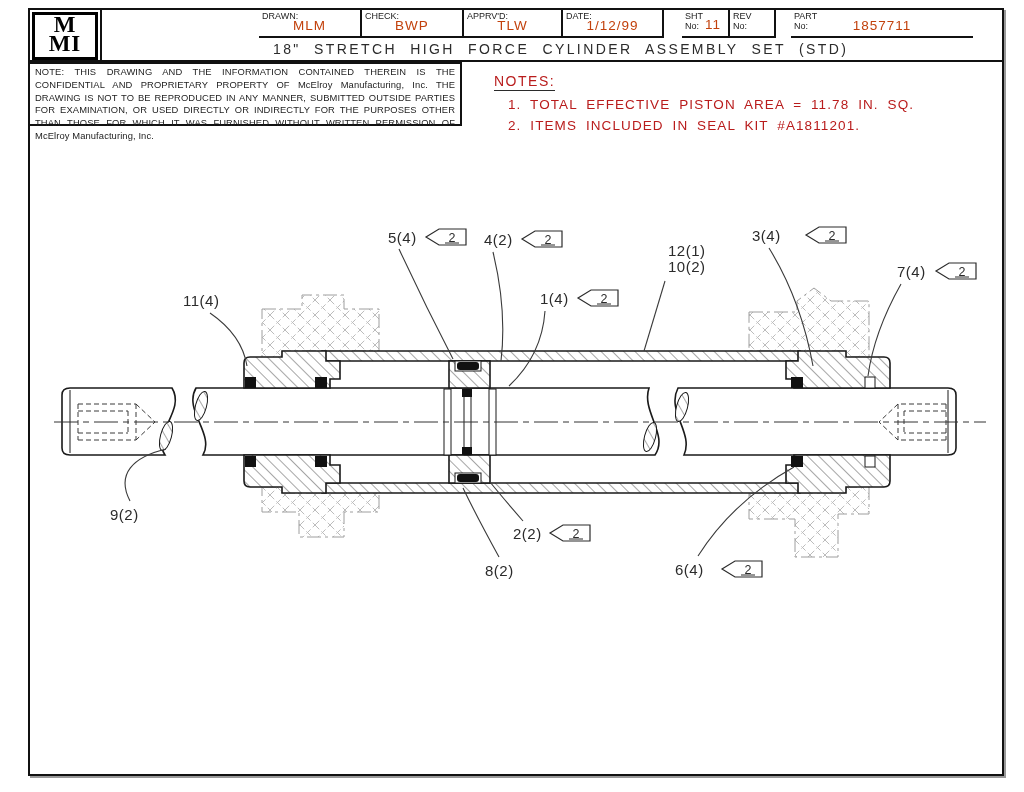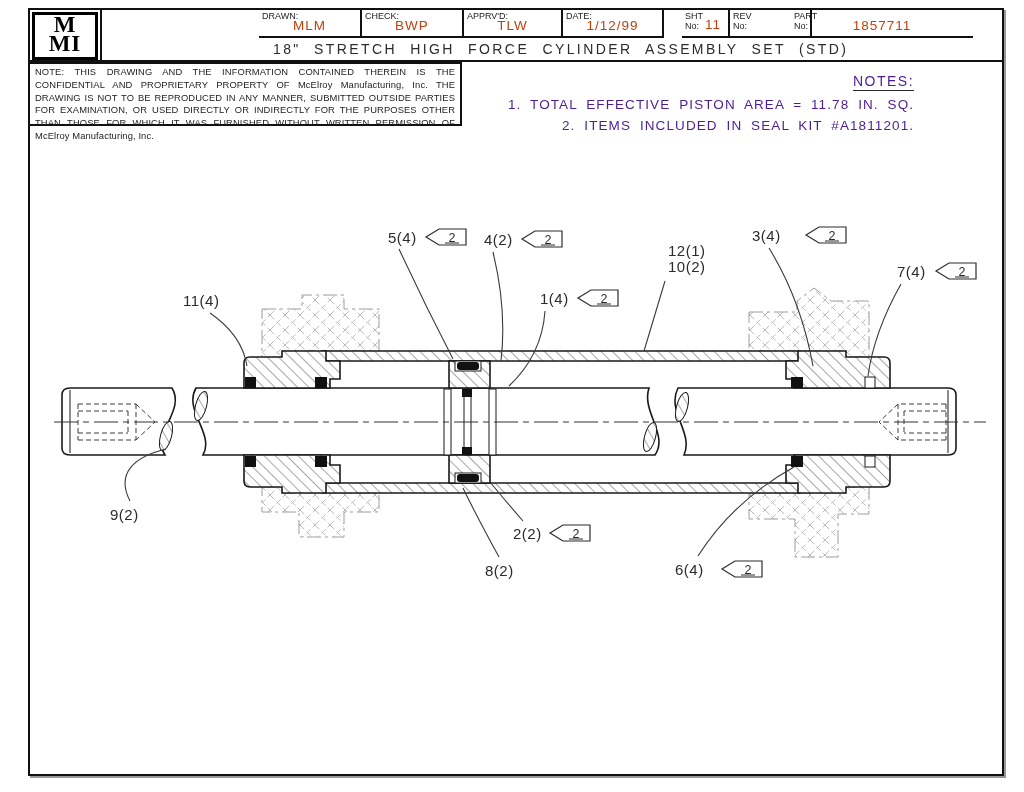--- a/index.html
+++ b/index.html
@@ -26,21 +26,21 @@
   .cell-value{position:absolute;top:8px;left:0;width:100%;text-align:center;
               font-size:13.5px;letter-spacing:1px;color:#c2410c;}
   .cell-value.vr{left:auto;right:7px;width:auto;top:7px;}
   .title-row{position:absolute;left:229px;top:28px;width:743px;height:22px;box-sizing:border-box;
              font-size:14px;letter-spacing:2.4px;word-spacing:7px;color:#2b2b2b;
              padding:3px 0 0 14px;white-space:nowrap;}
   
   .notebox{position:absolute;left:28px;top:62px;width:434px;height:64px;border:2px solid #111;
            box-sizing:border-box;padding:2px 5px;font-size:9.4px;line-height:1.36;
            letter-spacing:.1px;text-align:justify;color:#1d1d1d;}
-  .notes{position:absolute;left:494px;top:72px;color:#4c1d95;text-align:right;}
+  .notes{position:absolute;left:494px;top:72px;color:#b91c1c;}
   .notes-head{display:inline-block;font-size:14px;letter-spacing:1.5px;
               border-bottom:1.4px solid #2b2b2b;padding-bottom:1px;}
   .notes-item{font-size:13.5px;letter-spacing:1.1px;word-spacing:4px;margin:6px 0 0 14px;white-space:nowrap;}
   
   .draw-svg{position:absolute;left:0;top:0;width:1024px;height:792px;}
   .leader{fill:none;stroke:#3a3a3a;stroke-width:1.1;}
   .co-label{font-family:"Liberation Sans",sans-serif;font-size:15px;fill:#2b2b2b;letter-spacing:.5px;}
   .flag-num{font-family:"Liberation Sans",sans-serif;font-size:12.5px;fill:#2b2b2b;}
   .solid{stroke:#1a1a1a;stroke-width:1.6;}
   .thin{stroke:#1a1a1a;stroke-width:1;}
@@ -248,21 +248,21 @@
       <span class="cell-value">TLW</span>
     </div>
     <div class="cell hdr-cell" style="left:533px;width:101px;">
       <span class="cell-label">DATE:</span>
       <span class="cell-value">1/12/99</span>
     </div>
     <div class="cell hdr-cell" style="left:652px;width:48px;">
       <span class="cell-label"><span>SHT</span><br><span>No:</span></span>
       <span class="cell-value vr">11</span>
     </div>
-    <div class="cell hdr-cell" style="left:700px;width:82px;">
+    <div class="cell hdr-cell" style="left:700px;width:46px;">
       <span class="cell-label"><span>REV</span><br><span>No:</span></span>
       <span class="cell-value vr"></span>
     </div>
     <div class="cell hdr-cell" style="left:761px;width:182px;border-right:none;">
       <span class="cell-label"><span>PART</span><br><span>No:</span></span>
       <span class="cell-value">1857711</span>
     </div>
 
     <div class="title-row">18" STRETCH HIGH FORCE CYLINDER ASSEMBLY SET (STD)</div>
   </div>

